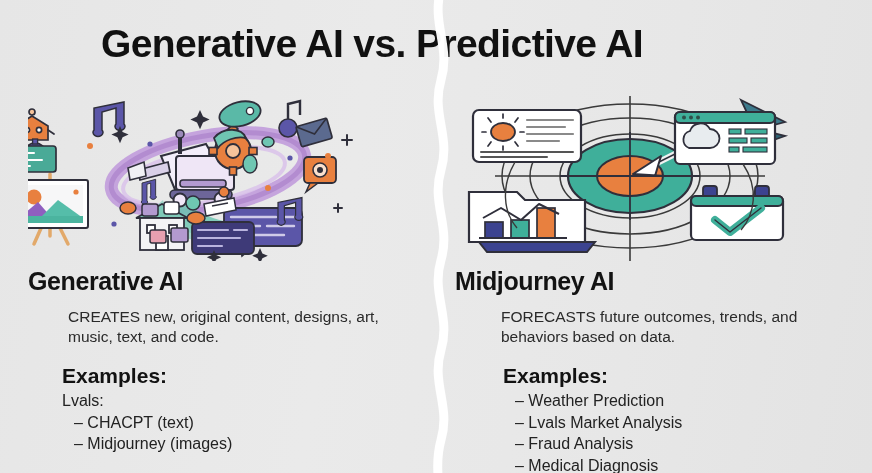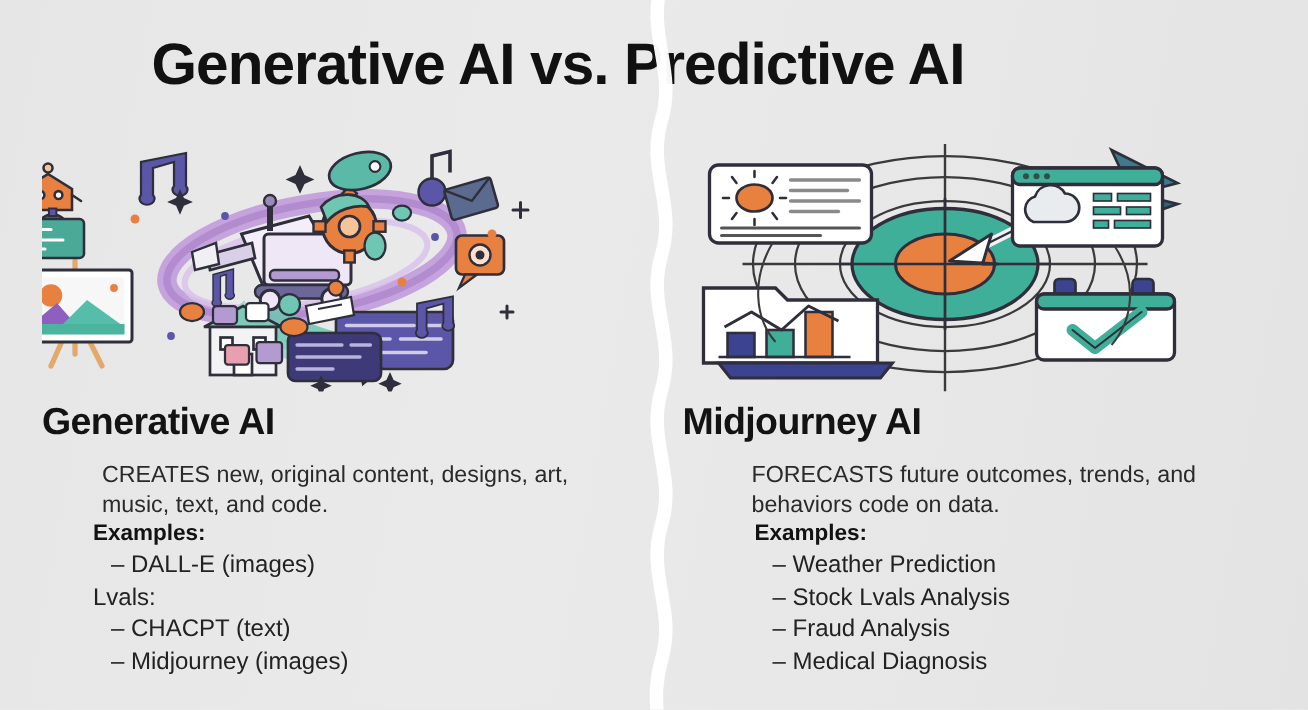--- a/index.html
+++ b/index.html
@@ -70,21 +70,22 @@
   .desc {
     margin-top: 11px;
     font-size: 15.5px;
     line-height: 20px;
     color: #2a2a2a;
   }
   #col-left  .desc { padding-left: 40px; padding-right: 10px; }
   #col-right .desc { padding-left: 46px; padding-right: 8px; }
 
   .ex-title {
-    font-size: 15px;
+    margin-top: 17px;
+    font-size: 21px;
     font-weight: bold;
     color: #121212;
   }
   #col-left  .ex-title { padding-left: 34px; }
   #col-right .ex-title { padding-left: 48px; }
 
   ul.ex-list {
     list-style: none;
     margin: 2px 0 0 0;
     padding: 0;
@@ -307,21 +308,20 @@
             <circle cx="262" cy="62" r="2.6"></circle>
           <circle cx="86" cy="128" r="2.6"></circle>
         </g>
       </svg>
     </div>
 
     <div class="col-heading">Generative AI</div>
     <div class="desc">CREATES new, original content, designs, art, music, text, and code.</div>
     <div class="ex-title">Examples:</div>
     <ul class="ex-list">
-      <li class="dash">– <span>DALL-E (images)</span></li>
       <li class="plain">Lvals:</li>
       <li class="dash">– <span>CHACPT (text)</span></li>
       <li class="dash">– <span>Midjourney (images)</span></li>
     </ul>
   </div>
 
   <div class="column" id="col-right">
 
     <div class="art">
       <svg width="390" height="165" viewBox="0 0 390 165">
@@ -421,23 +421,23 @@
         </g>
 
         <g fill="none" stroke="#3a3a3a" stroke-width="1.4">
           <path d="M60 66 C 46 90, 48 116, 62 132"></path>
           <path d="M288 68 C 304 92, 300 118, 286 134"></path>
         </g>
       </svg>
     </div>
 
     <div class="col-heading">Midjourney AI</div>
-    <div class="desc">FORECASTS future outcomes, trends, and behaviors code on data.</div>
+    <div class="desc">FORECASTS future outcomes, trends, and behaviors based on data.</div>
     <div class="ex-title">Examples:</div>
     <ul class="ex-list">
       <li class="dash">– <span>Weather Prediction</span></li>
-      <li class="dash">– <span>Stock Lvals Analysis</span></li>
+      <li class="dash">– <span>Lvals Market Analysis</span></li>
       <li class="dash">– <span>Fraud Analysis</span></li>
       <li class="dash">– <span>Medical Diagnosis</span></li>
     </ul>
   </div>
 
 </div>
 
 </body></html>

